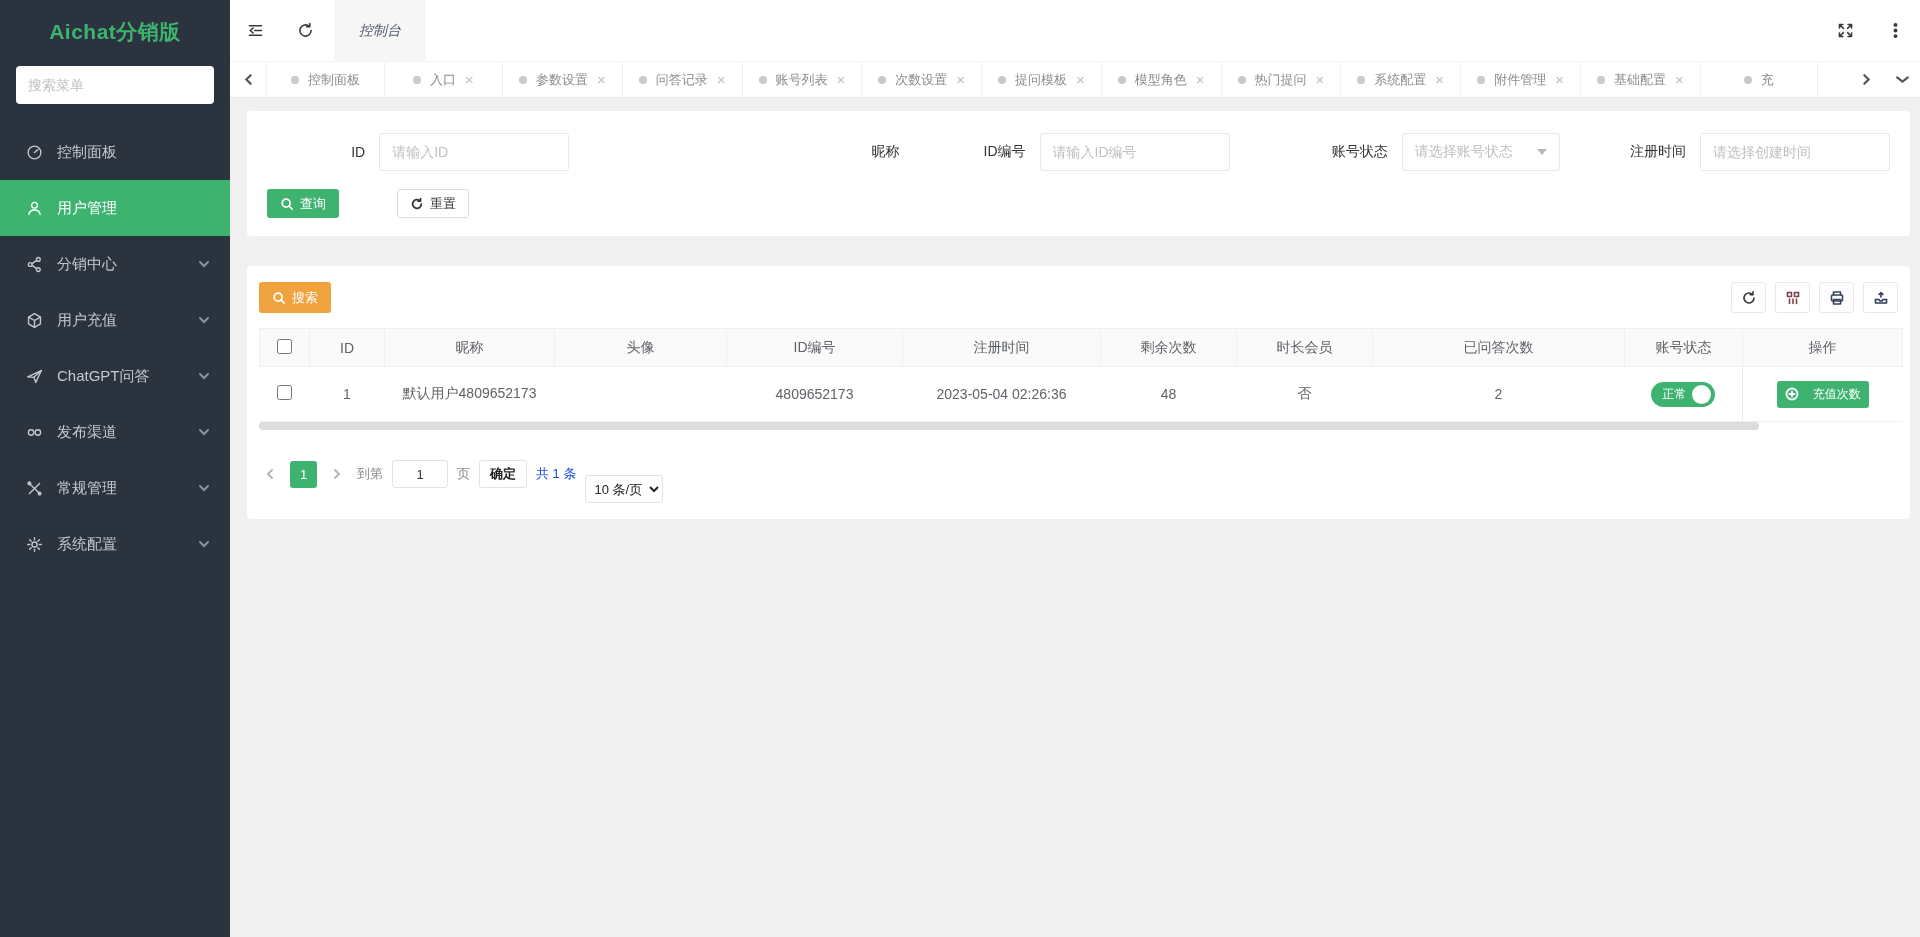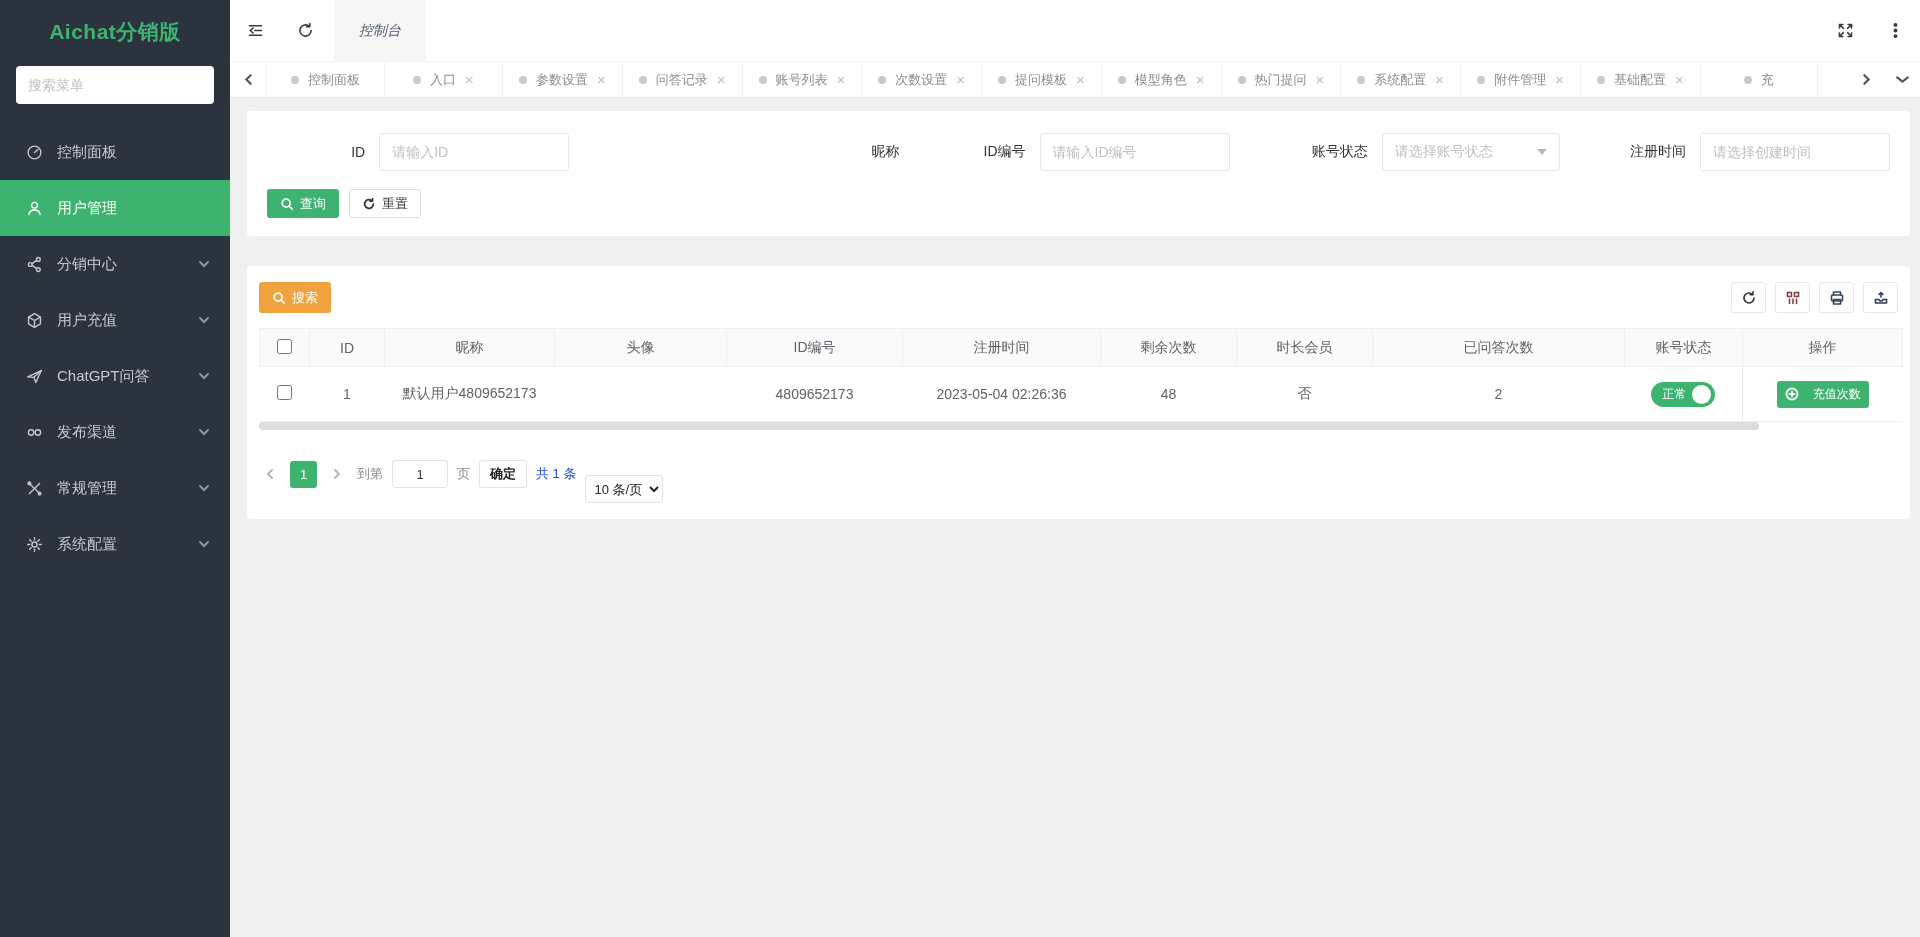--- a/index.html
+++ b/index.html
@@ -40,28 +40,28 @@
   
   .content { flex:1; padding:13px 10px 0 17px; overflow:hidden; }
   .card { background:#fff; border-radius:4px; }
   .filter-card { padding:22px 20px 18px; margin-bottom:30px; }
   .filter-row { display:flex; align-items:center; }
   .filter-group { flex:1; display:flex; align-items:center; justify-content:flex-end; gap:14px; padding-right:28px; }
   .filter-group:last-child { padding-right:0; }
   .f-label { color:#333; font-size:14px; white-space:nowrap; }
   .f-input { width:190px; height:38px; border:1px solid #e8e8e8; border-radius:3px; padding:0 12px; font-size:14px; color:#0369a1; outline:none; }
   .f-input::placeholder { color:#c0c0c0; }
-  .f-select { width:178px; height:38px; border:1px solid #e8e8e8; border-radius:3px; padding:0 12px; display:flex; align-items:center; justify-content:space-between; color:#c0c0c0; cursor:pointer; background:#fff; }
+  .f-select { width:158px; height:38px; border:1px solid #e8e8e8; border-radius:3px; padding:0 12px; display:flex; align-items:center; justify-content:space-between; color:#c0c0c0; cursor:pointer; background:#fff; }
   .f-select .caret { width:0; height:0; border-left:5px solid transparent; border-right:5px solid transparent; border-top:6px solid #b9b9b9; }
   .filter-actions { display:flex; gap:10px; margin-top:18px; }
   .btn { display:inline-flex; align-items:center; gap:6px; height:29px; padding:0 12px; border-radius:3px; font-size:13px; cursor:pointer; border:1px solid transparent; }
   .btn svg { width:14px; height:14px; stroke-width:2; stroke-linecap:round; stroke-linejoin:round; fill:none; }
   .btn-green { background:#3eb370; color:#fff; }
   .btn-green svg { stroke:#fff; }
-  .btn-plain { background:#fff; border-color:#dcdcdc; color:#333; }
+  .btn-plain { background:#fff; border-color:#dcdcdc; color:#333;margin-left:48px; }
   .btn-plain svg { stroke:#333; }
   .btn-orange { background:#f0a23f; color:#fff; height:31px; }
   .btn-orange svg { stroke:#fff; }
   
   .table-card { padding:16px 12px 16px; }
   .table-toolbar { display:flex; align-items:flex-start; justify-content:space-between; margin-bottom:15px; }
   .tool-btns { display:flex; gap:9px; }
   .tool-btn { width:35px; height:31px; border:1px solid #e8e8e8; border-radius:3px; background:#fff; display:flex; align-items:center; justify-content:center; cursor:pointer; }
   .tool-btn svg { width:16px; height:16px; fill:none; stroke-width:1.6; stroke-linecap:round; stroke-linejoin:round; }
   table { width:100%; border-collapse:collapse; table-layout:fixed; font-size:14px; color:#5f6368; }

